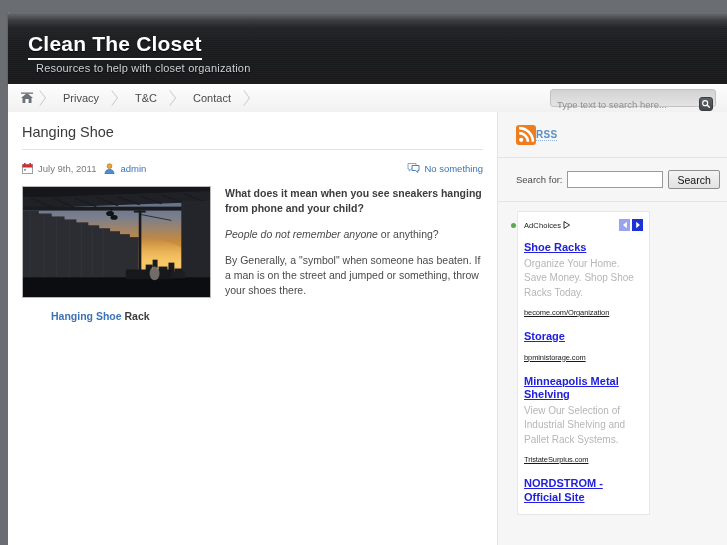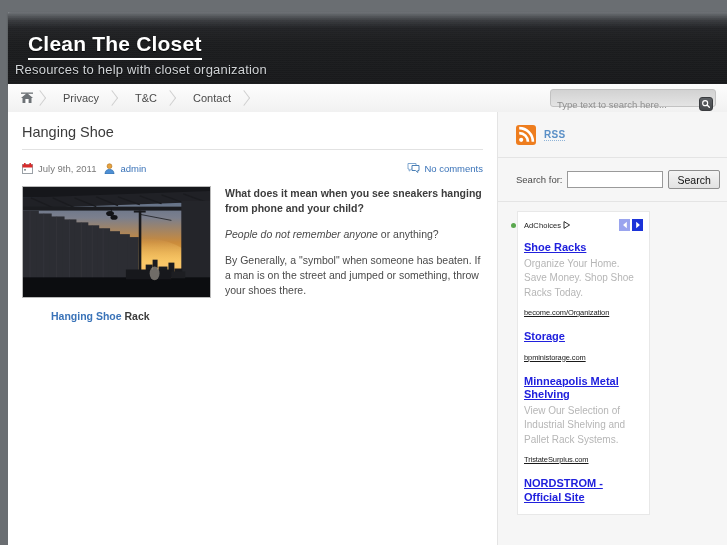--- a/index.html
+++ b/index.html
@@ -41,23 +41,23 @@
     font-size: 21px;
     font-weight: bold;
     letter-spacing: 0.2px;
     text-shadow: 0 1px 1px rgba(0,0,0,0.8);
     padding-bottom: 3px;
     border-bottom: 2px solid #ffffff;
     line-height: 1.1;
   }
   #site-tagline {
     position: absolute;
-    left: 7px; top: 50px;
+    left: 28px; top: 50px;
     color: #cfd2d5;
-    font-size: 13px;
+    font-size: 11px;
     letter-spacing: 0.2px;
     text-shadow: 0 1px 1px rgba(0,0,0,0.8);
   }
 
   
   #navbar {
     position: absolute;
     left: 8px; top: 84px;
     width: 719px; height: 44px;
     background: linear-gradient(180deg, #fdfdfd 0%, #f4f4f4 50%, #e9e9e9 100%);
@@ -205,21 +205,20 @@
     left: 489px; top: 0;
     width: 230px; height: 433px;
     background: #f6f6f6;
     border-left: 1px solid #e4e4e4;
     padding: 0;
   }
   #rss-block {
     height: 46px;
     display: flex;
     align-items: center;
-    gap: 8px;
     padding: 0 0 0 18px;
     border-bottom: 1px solid #e4e4e4;
   }
   .rss-icon { width: 20px; height: 20px; display:block; }
   #rss-label {
     color: #5a8fc6;
     font-size: 10px;
     font-weight: bold;
     border-bottom: 1px dotted #8fb4d8;
     text-decoration: none;
@@ -391,21 +390,21 @@
           </span>
           <a class="meta-link">admin</a>
         </span>
         <a id="post-comments">
           <span class="comment-icon">
             <svg viewBox="0 0 13 11" width="13" height="11">
               <path d="M1 1 H9 V6.5 H4.5 L2.2 8.6 V6.5 H1 Z" fill="#ffffff" stroke="#7fa6cf" stroke-width="1"></path>
               <path d="M5 3 H12 V8 H10.8 V10 L8.6 8 H5 Z" fill="#ffffff" stroke="#4a7fb5" stroke-width="1"></path>
             </svg>
           </span>
-          <span>No comments</span>
+          <span>No something</span>
         </a>
       </div>
 
       <div id="post-body">
         <div id="post-thumb">
           <svg viewBox="0 0 189 112" preserveAspectRatio="none">
             <defs>
               <linearGradient id="sky" x1="0" y1="0" x2="0" y2="1">
                 <stop offset="0%" stop-color="#4e6684"></stop>
                 <stop offset="28%" stop-color="#7b7f8d"></stop>

